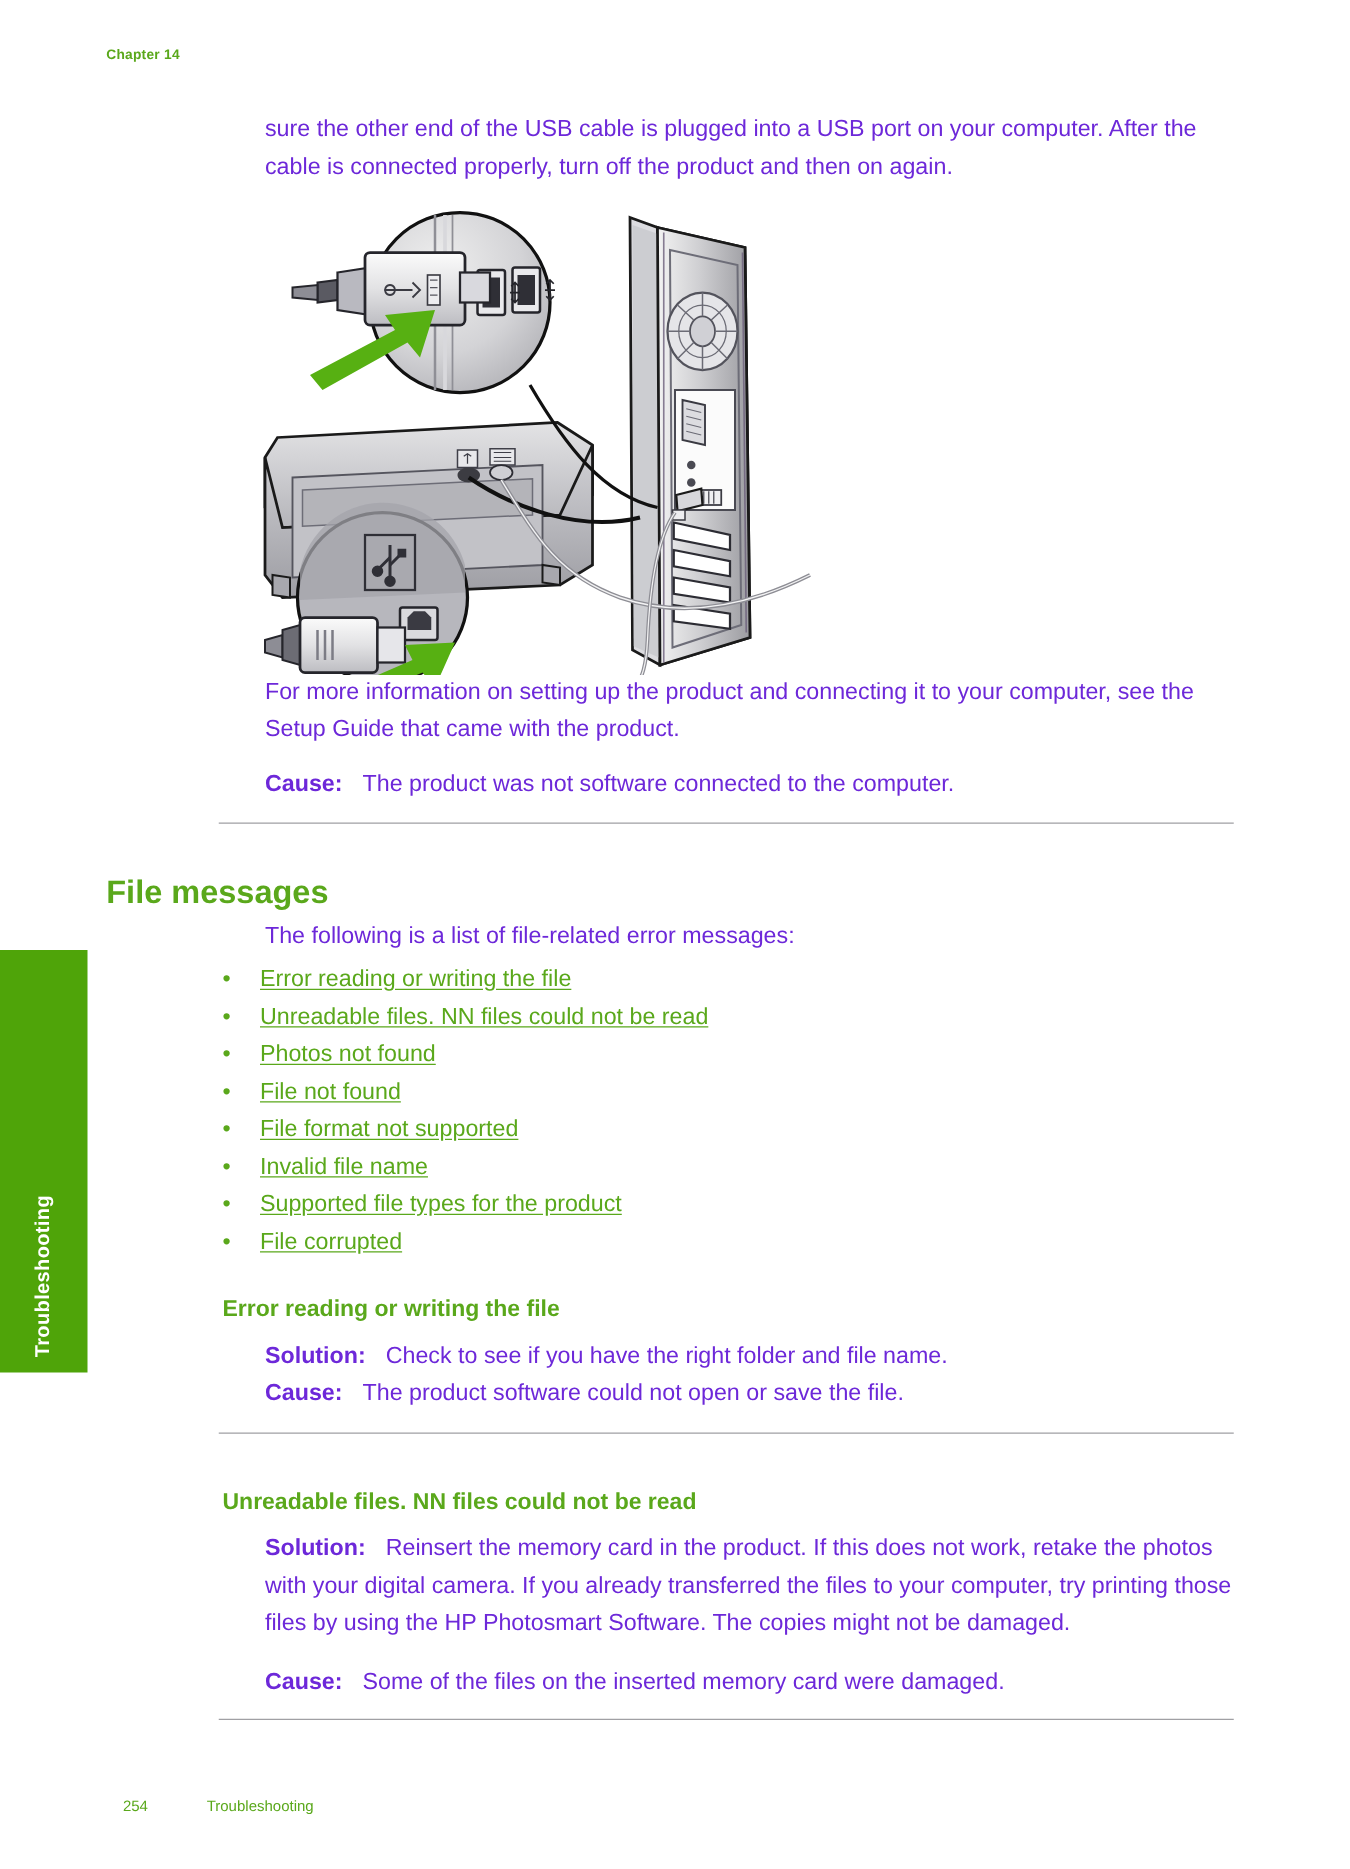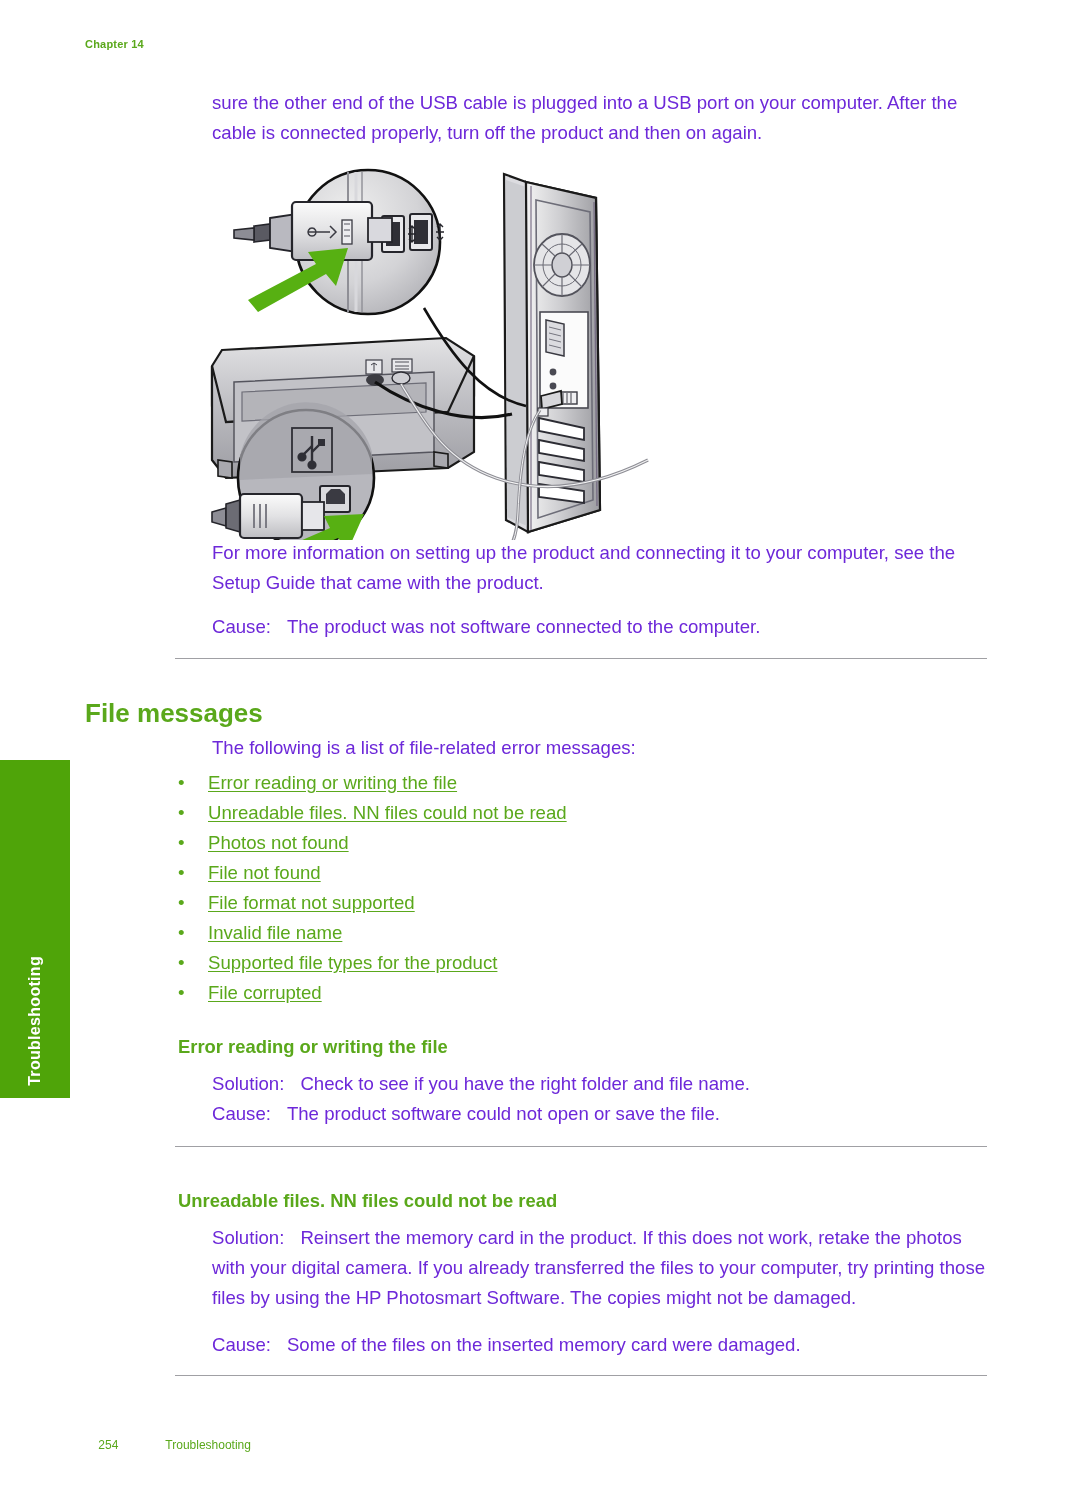--- a/index.html
+++ b/index.html
@@ -60,21 +60,21 @@
     position: absolute;
     font-size: 18.6px;
     line-height: 30px;
     color: #6d28d9;
   }
   .body-block p {
     margin: 0;
   }
 
   .lbl {
-    font-weight: normal;
+    font-weight: bold;
   }
   .lbl-gap {
     display: inline-block;
     width: 16px;
   }
 
   
   .h1-green {
     position: absolute;
     font-size: 26px;

